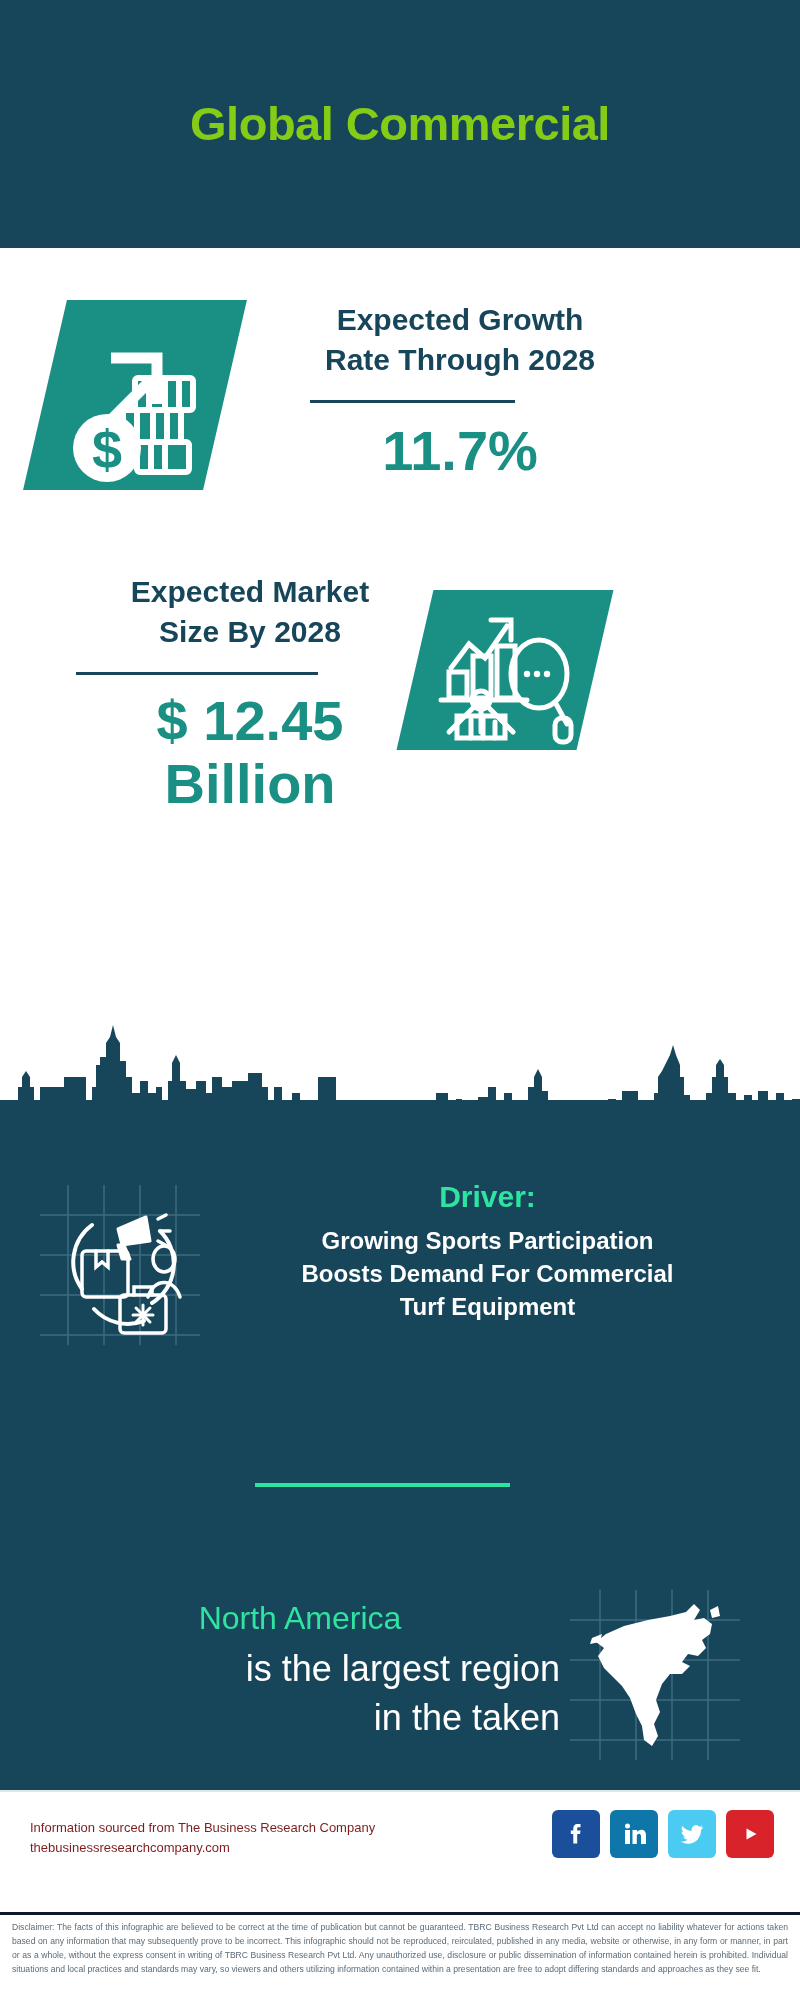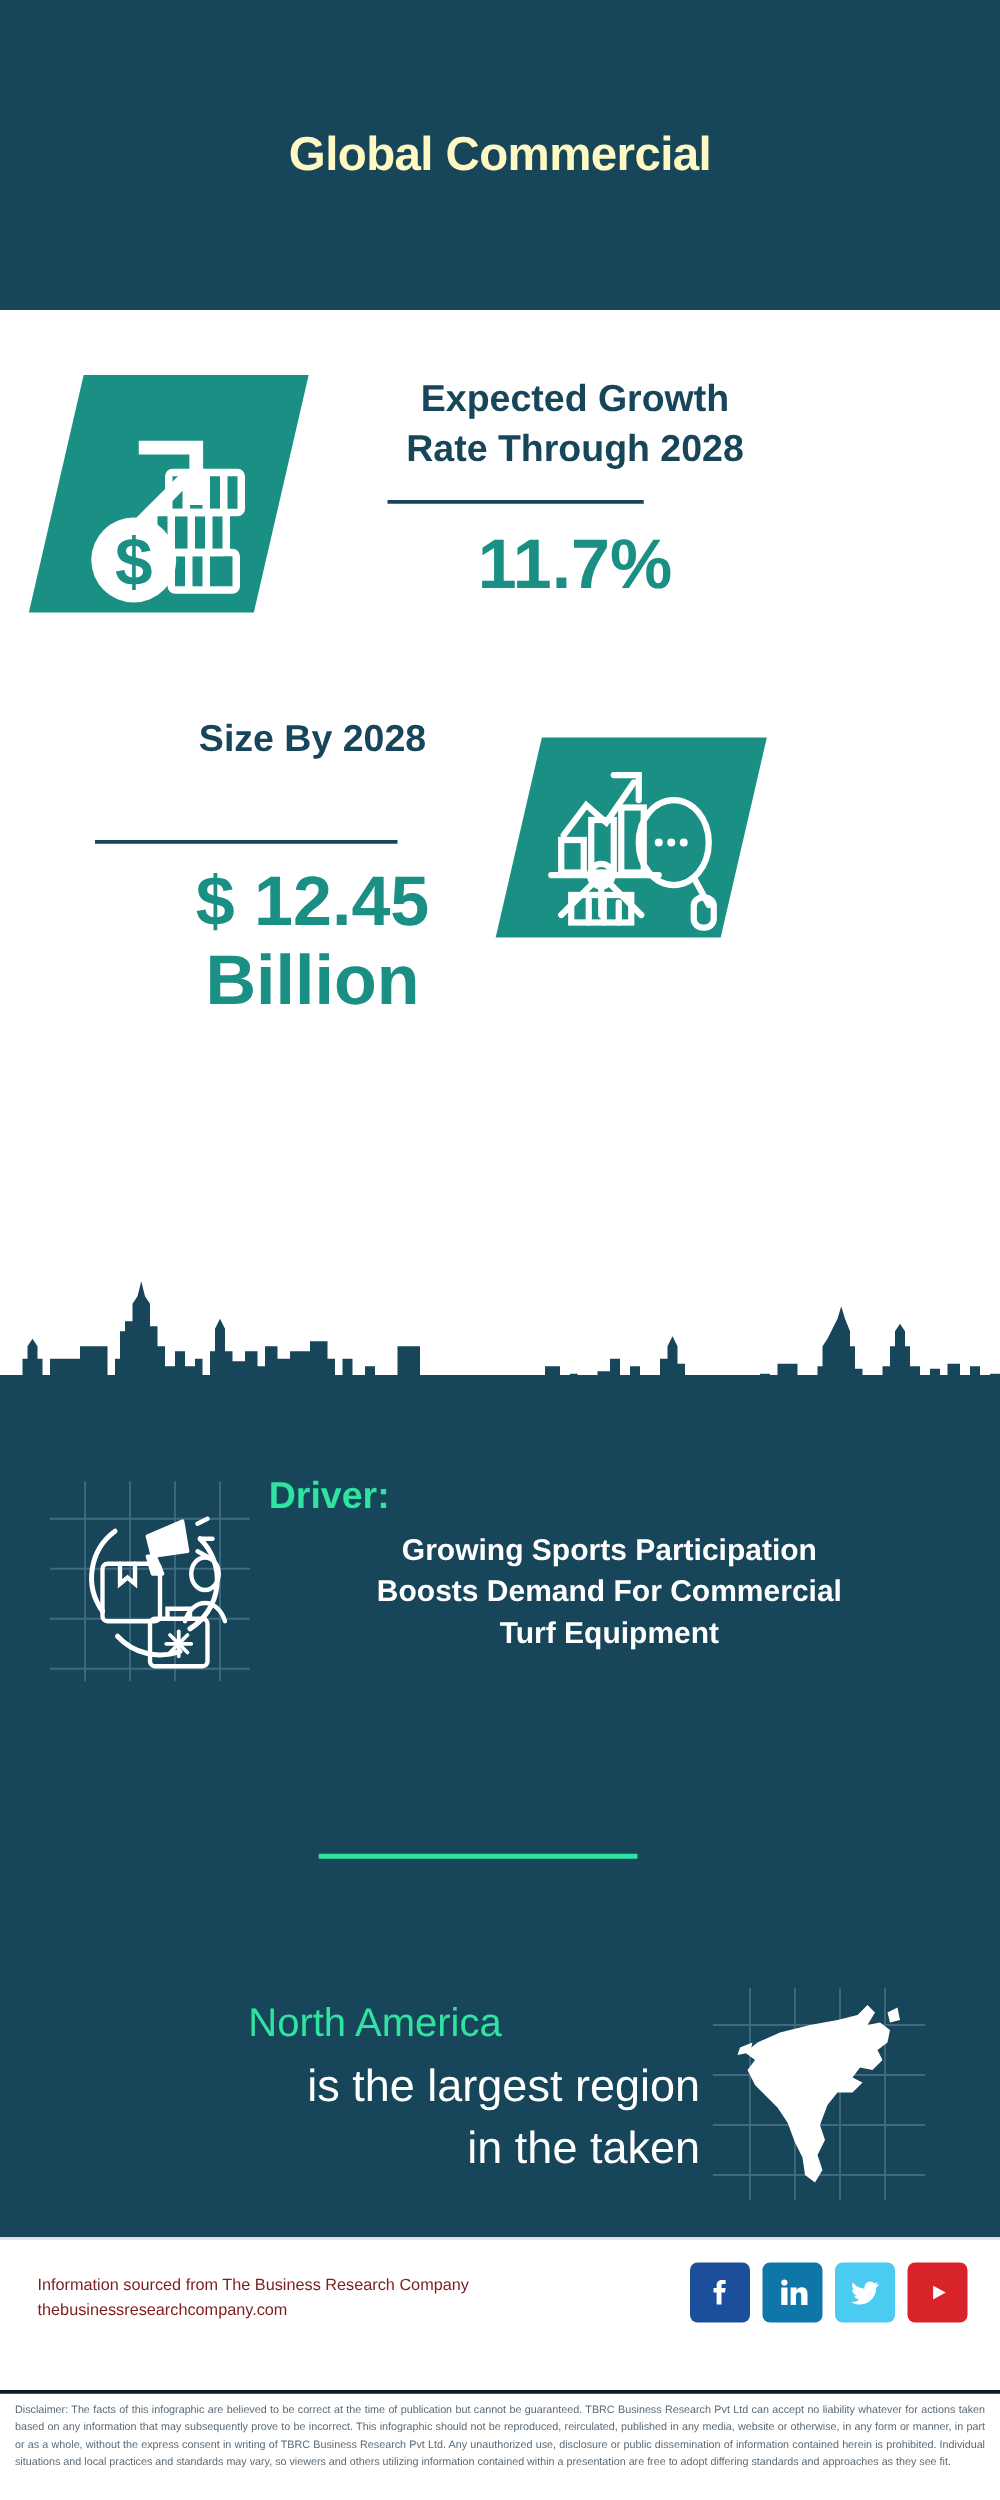--- a/index.html
+++ b/index.html
@@ -23,22 +23,22 @@
     top: 0; left: 0;
     width: 800px;
     height: 248px;
     background: #17455a;
     display: flex;
     flex-direction: column;
     align-items: center;
     justify-content: center;
   }
   .header-line {
-    color: #fef9c3;
-    font-size: 38px;
+    color: #84cc16;
+    font-size: 47px;
     font-weight: bold;
     letter-spacing: -0.5px;
     line-height: 1.18;
     text-align: center;
     white-space: nowrap;
   }
 
   
   .white-zone {
     position: absolute;
@@ -93,20 +93,21 @@
     height: 120px;
   }
 
   .grid-panel { position: absolute; }
 
   .driver-label {
     position: absolute;
     color: #2fe3a0;
     font-size: 30px;
     font-weight: bold;
+    text-align: center;
     width: 100%;
   }
   .driver-text {
     position: absolute;
     color: #ffffff;
     font-size: 24px;
     font-weight: bold;
     line-height: 1.38;
     text-align: center;
   }
@@ -213,20 +214,21 @@
   </div>
 
   <div class="block-title" style="left:250px; top:300px; width:420px;">
     <div>Expected Growth</div>
     <div>Rate Through 2028</div>
   </div>
   <div class="rule" style="left:310px; top:400px; width:205px;"></div>
   <div class="bigval" style="left:250px; top:420px; width:420px;">11.7%</div>
 
   <div class="block-title" style="left:40px; top:572px; width:420px;">
+    <div>Expected Market</div>
     <div>Size By 2028</div>
   </div>
   <div class="rule" style="left:76px; top:672px; width:242px;"></div>
   <div class="bigval" style="left:40px; top:690px; width:420px;">
     <div>$ 12.45</div>
     <div>Billion</div>
   </div>
 
   <div class="para" style="left:415px; top:590px; width:180px; height:160px;">
     <svg width="180" height="160" viewBox="0 0 180 160">

